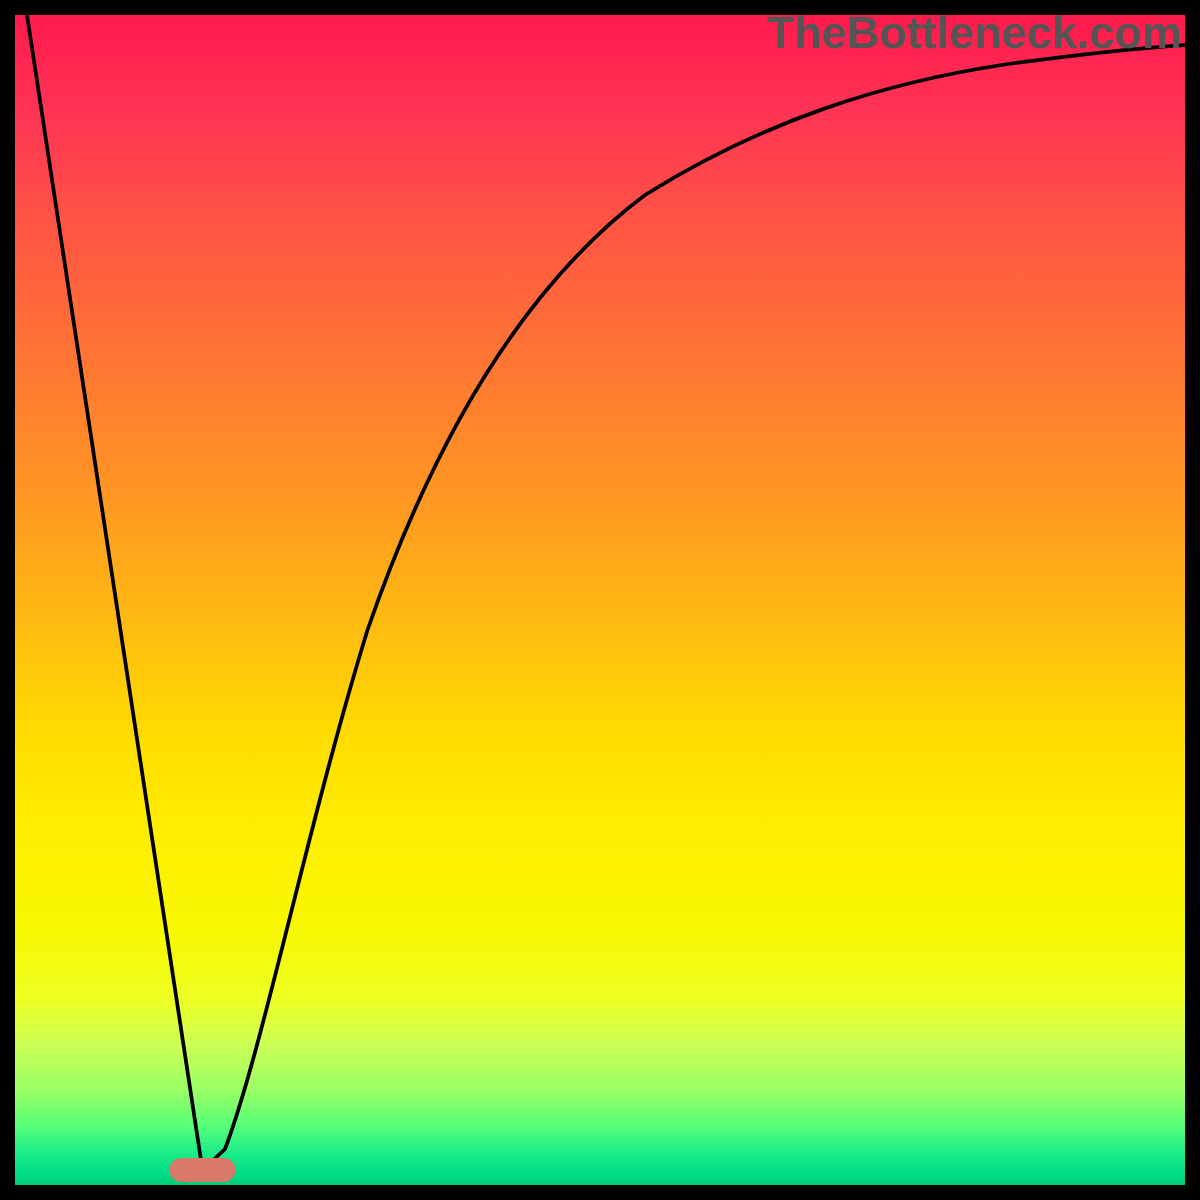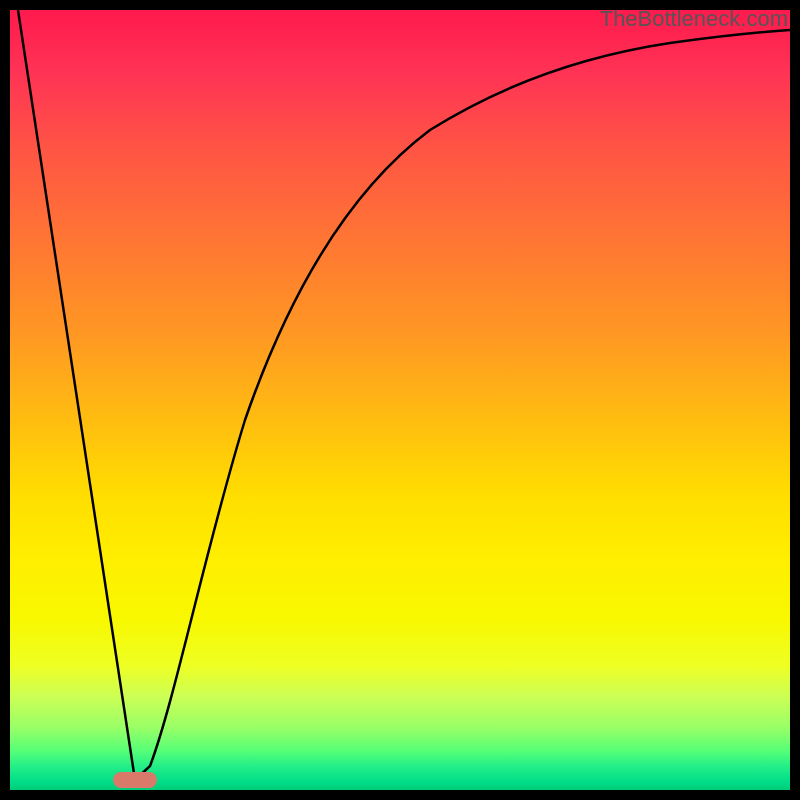--- a/index.html
+++ b/index.html
@@ -8,22 +8,22 @@
       height: 800px;
       background: #000;
       position: relative;
       font-family: Arial, sans-serif;
     }
     .watermark {
       position: absolute;
       top: 6px;
       right: 12px;
       color: #555;
-      font-size: 22px;
-      font-weight: 400;
+      font-size: 30px;
+      font-weight: 700;
       z-index: 10;
     }
     .plot-area {
       position: absolute;
       top: 10px;
       left: 10px;
       width: 780px;
       height: 780px;
       background: linear-gradient(to bottom,
         #ff1a4d 0%,

